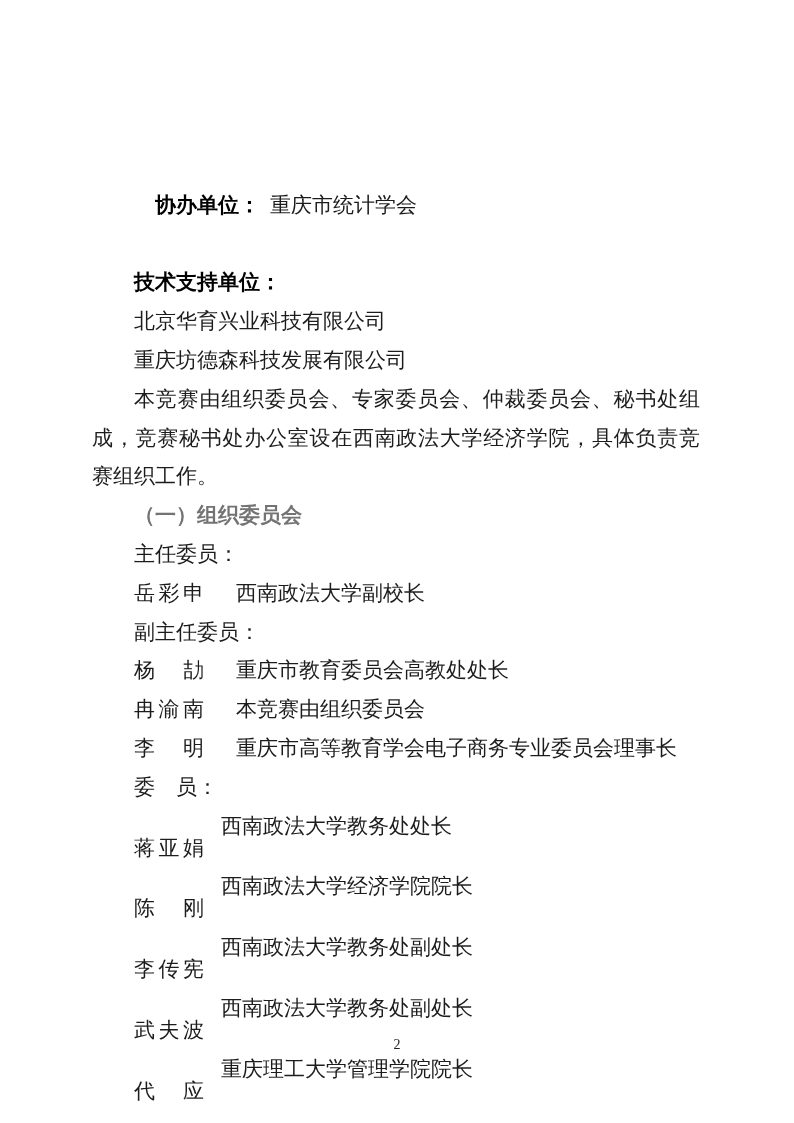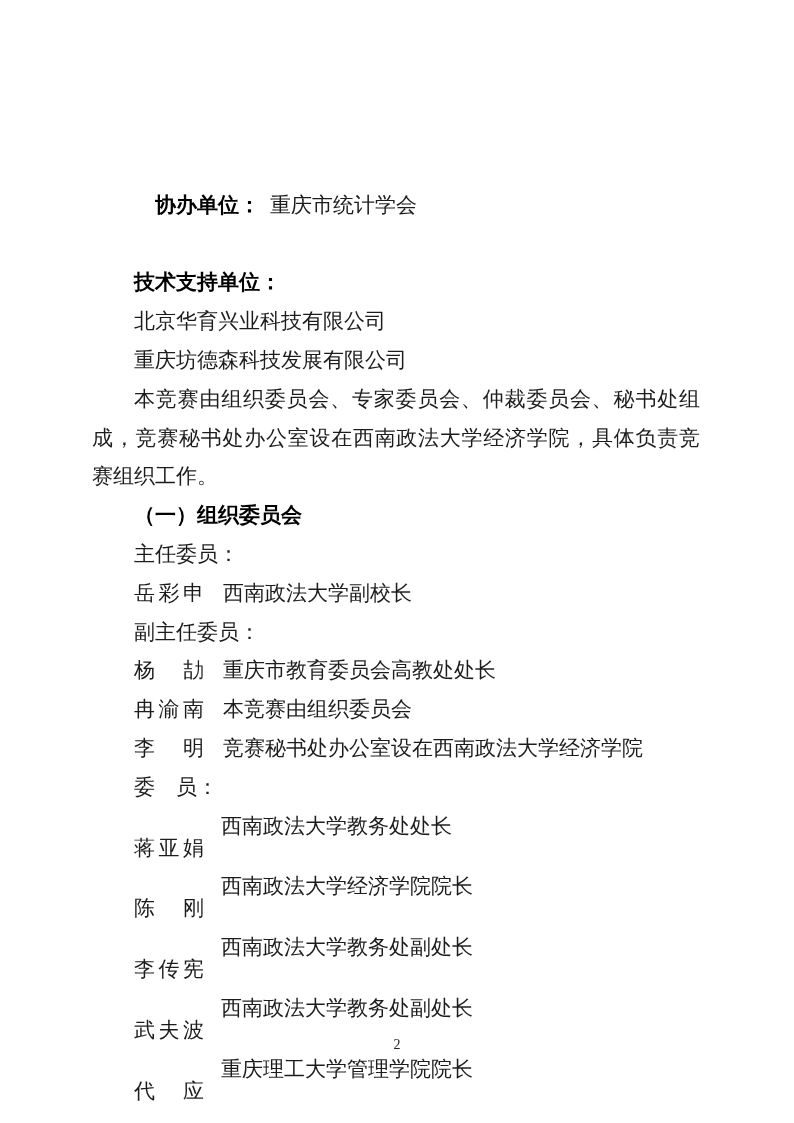--- a/index.html
+++ b/index.html
@@ -27,31 +27,31 @@
     color: #000000;
     font-family: "Liberation Sans", sans-serif;
   }
   .co-value { margin-left: 10px; text-align: right; }
   .para {
     text-align: justify;
     text-indent: 42px;
   }
   .heading {
     font-weight: bold;
-    color: #000000;
+    color: #737373;
   }
   .member { display: flex; }
   .mname {
     display: inline-block;
     flex: none;
     width: 70px;
     text-align: justify;
     text-align-last: justify;
   }
-  .gap-wide .mname   { margin-right: 19px; }
+  .gap-wide .mname   { margin-right: 32px; }
   .gap-narrow .mname { margin-right: 17px; margin-top: 22px; }
   .mtitle { flex: 1 1 auto; }
   .pagenum {
     position: absolute;
     top: 1035px;
     left: 0;
     width: 794px;
     text-align: center;
     font-size: 14px;
     line-height: 20px;
@@ -89,21 +89,21 @@
   <div class="line indent member gap-wide">
     <span class="mname">杨劼</span>
     <span class="mtitle">重庆市教育委员会高教处处长</span>
   </div>
   <div class="line indent member gap-wide">
     <span class="mname">冉渝南</span>
     <span class="mtitle">本竞赛由组织委员会</span>
   </div>
   <div class="line indent member gap-wide">
     <span class="mname">李明</span>
-    <span class="mtitle">竞赛秘书处办公室设在西南政法大学经济学院</span>
+    <span class="mtitle">重庆市高等教育学会电子商务专业委员会理事长</span>
   </div>
 
   <div class="line indent">委　员：</div>
 
   <div class="line indent member gap-narrow">
     <span class="mname">蒋亚娟</span>
     <span class="mtitle">西南政法大学教务处处长</span>
   </div>
   <div class="line indent member gap-narrow">
     <span class="mname">陈刚</span>

